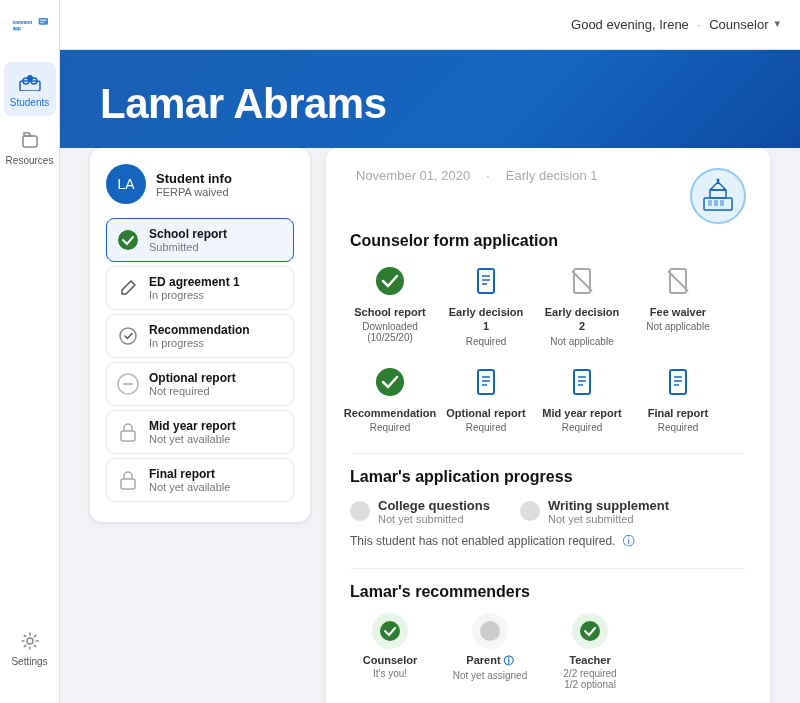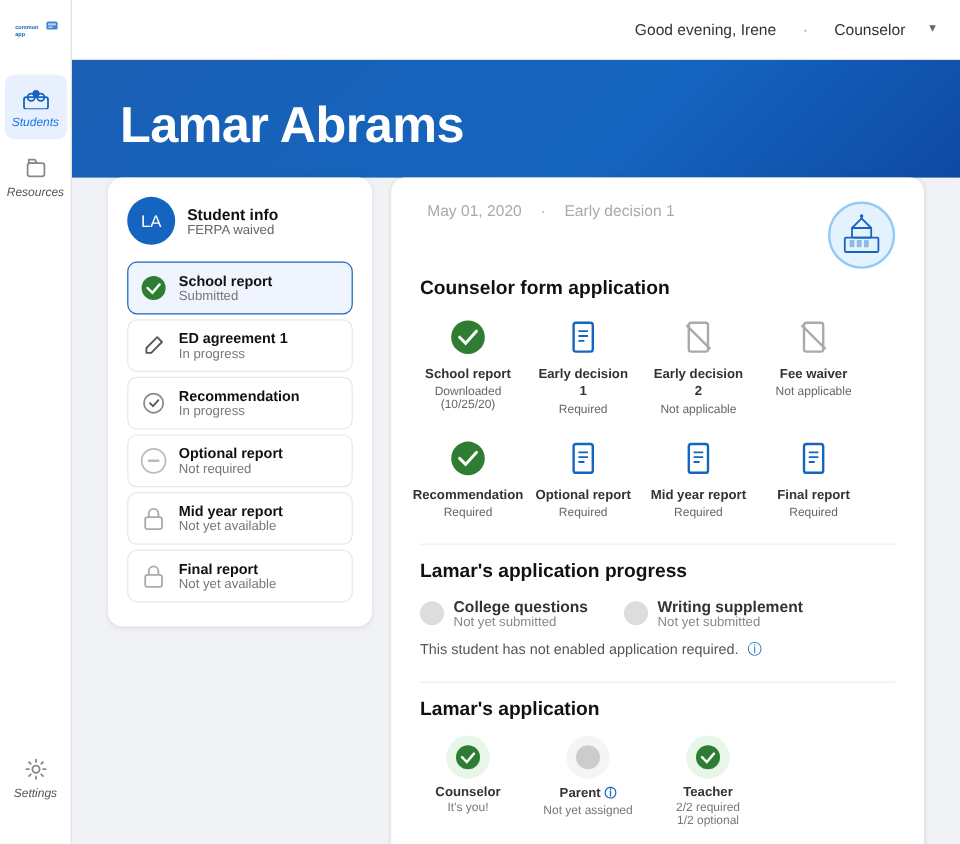--- a/index.html
+++ b/index.html
@@ -18,40 +18,40 @@
     }
     .logo-area { margin-bottom: 20px; }
     .sidebar-nav { display: flex; flex-direction: column; align-items: center; gap: 4px; flex: 1; }
     .sidebar-item {
       display: flex; flex-direction: column; align-items: center;
       padding: 8px 6px; border-radius: 8px; cursor: pointer;
       width: 52px; text-align: center;
     }
     .sidebar-item.active { background: #e8f0fe; }
     .sidebar-item .icon-box { width: 24px; height: 24px; display: flex; align-items: center; justify-content: center; }
-    .sidebar-item .item-label { font-size: 10px; color: #555; margin-top: 3px; font-style: italic; }
+    .sidebar-item .item-label { font-size: 10px; color: #555; margin-top: 3px; }
     .sidebar-item.active .item-label { color: #1a73e8; }
     .sidebar-bottom { margin-top: auto; display: flex; flex-direction: column; align-items: center; gap: 16px; padding-bottom: 28px; }
 
     
     .main { flex: 1; display: flex; flex-direction: column; overflow: hidden; }
 
     
     .topbar {
       background: #fff;
       height: 50px;
       display: flex;
       align-items: center;
       justify-content: flex-end;
       padding: 0 20px;
       border-bottom: 1px solid #e0e0e0;
       font-size: 13px;
       color: #333;
     }
-    .topbar-user { display: flex; align-items: flex-start; gap: 20px; cursor: pointer; }
+    .topbar-user { display: flex; align-items: flex-start; gap: 6px; cursor: pointer; }
     .topbar-dot { color: #999; margin: 0 2px; }
 
     
     .content { flex: 1; overflow-y: auto; display: flex; flex-direction: column; }
 
     
     .banner {
       background: linear-gradient(135deg, #1a5fb4 0%, #1565c0 60%, #0d47a1 100%);
       padding: 30px 40px 50px;
       color: white;
@@ -311,21 +311,21 @@
               <div class="cl-sub">Not yet available</div>
             </div>
           </div>
         </div>
 
         <div class="right-card">
 
           <div class="uni-header">
             <div>
               <div class="uni-date">
-                <span>May 01, 2020</span>
+                <span>November 01, 2020</span>
                 <span>·</span>
                 <span>Early decision 1</span>
               </div>
             </div>
             <div class="uni-icon">
               <svg width="36" height="36" viewBox="0 0 36 36">
                 <rect x="4" y="20" width="28" height="12" rx="1" fill="none" stroke="#1565c0" stroke-width="1.5"></rect>
                 <rect x="8" y="22" width="4" height="6" rx="0.5" fill="#1565c0" opacity="0.4"></rect>
                 <rect x="14" y="22" width="4" height="6" rx="0.5" fill="#1565c0" opacity="0.4"></rect>
                 <rect x="20" y="22" width="4" height="6" rx="0.5" fill="#1565c0" opacity="0.4"></rect>
@@ -458,21 +458,21 @@
               </div>
             </div>
             <div class="preview-note">
               <span>This student has not enabled application required.</span>
               <span class="preview-link" style="cursor:pointer; margin-left:4px;">ⓘ</span>
             </div>
           </div>
 
           <hr class="divider">
 
-          <div class="section-title">Lamar's application</div>
+          <div class="section-title">Lamar's recommenders</div>
           <div class="recommenders-grid">
 
             <div class="rec-item">
               <div class="rec-icon green">
                 <svg width="22" height="22" viewBox="0 0 22 22">
                     <circle cx="11" cy="11" r="10" fill="#2e7d32"></circle>
                     <path d="M6 11l4 4 6-7" stroke="#fff" stroke-width="2" stroke-linecap="round" fill="none"></path>
                   </svg>
               </div>
               <div class="rec-label">Counselor</div>

